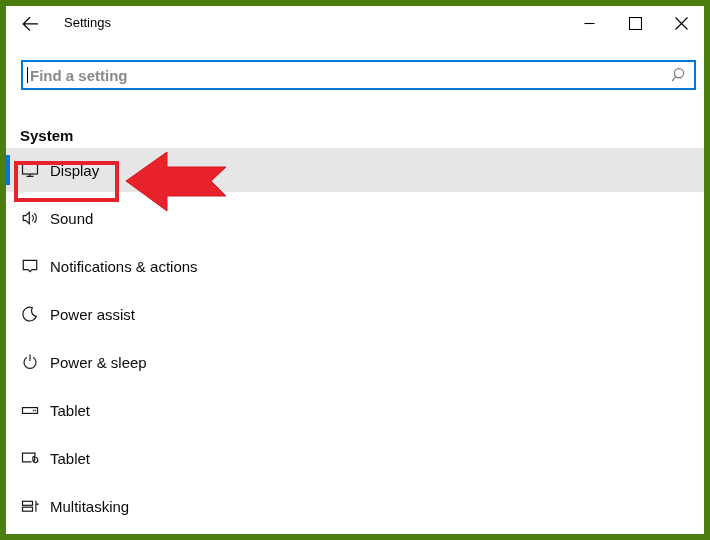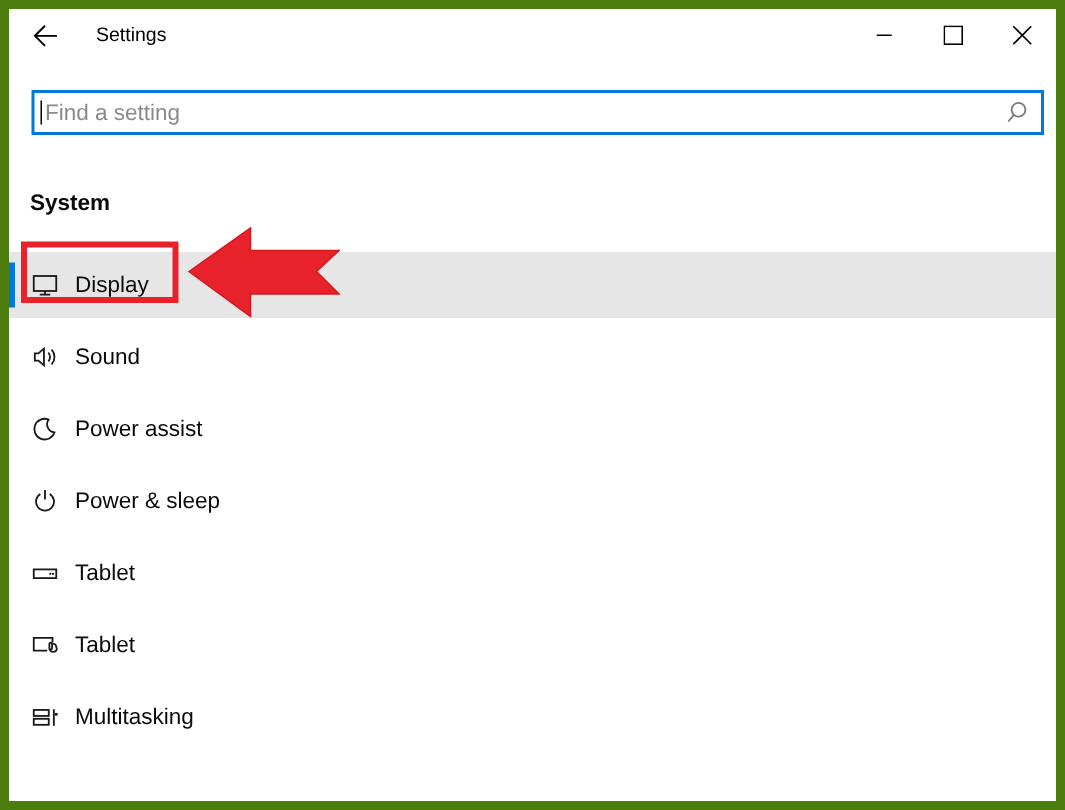--- a/index.html
+++ b/index.html
@@ -12,29 +12,29 @@
   .back-btn { position:absolute; left:10px; top:5px; width:28px; height:26px;
               display:flex; align-items:center; justify-content:center; cursor:pointer; }
   .win-title { position:absolute; left:58px; top:9px; font-size:13px; color:#000; }
   .win-controls { position:absolute; right:0; top:0; height:34px; display:flex; }
   .win-btn { width:46px; height:34px; display:flex; align-items:center; justify-content:center; cursor:pointer; }
   
   .search-box { position:absolute; left:15px; top:54px; width:675px; height:30px;
                 border:2px solid #0078d7; background:#fff; }
   .search-input { position:absolute; left:0; top:0; width:100%; height:100%;
                   border:none; outline:none; padding:0 30px 0 7px; font-size:15px;
-                  font-family:"Liberation Sans", sans-serif; color:#701a75; background:transparent; }
+                  font-family:"Liberation Sans", sans-serif; color:#701a75; background:transparent;font-weight:bold; }
   .search-input::placeholder { color:#8a8a8a; opacity:1; }
   .caret { position:absolute; left:4px; top:5px; width:1px; height:16px; background:#000; }
   .search-icon { position:absolute; right:7px; top:5px; }
   
   .section-heading { position:absolute; left:14px; top:121px; font-size:15px;
                      font-weight:bold; color:#0a0a0a; }
   
-  .nav-list { position:absolute; left:0; top:162px; width:100%; }
+  .nav-list { position:absolute; left:0; top:142px; width:100%; }
   .nav-row { position:relative; width:100%; height:44px; margin-bottom:4px;
              display:flex; align-items:center; cursor:pointer; }
   .nav-row.selected { background:#e6e6e6; }
   .accent-bar { position:absolute; left:0; top:7px; width:4px; height:30px; background:#0078d7; }
   .nav-icon { position:absolute; left:15px; top:13px; width:18px; height:18px; }
   .nav-label { position:absolute; left:44px; top:50%; transform:translateY(-50%);
                font-size:15px; color:#0a0a0a; white-space:nowrap; }
   svg.glyph { stroke:#191919; fill:none; stroke-width:1.2; }
   svg.chrome { stroke:#000; fill:none; stroke-width:1.1; }
   
@@ -97,20 +97,26 @@
 
     <div class="nav-row">
       <svg class="glyph nav-icon" viewBox="0 0 18 18">
         <path d="M2.2 6.6 h2.4 L8.3 3.4 V14.6 L4.6 11.4 H2.2 Z"></path>
         <path d="M11.2 6.1 a4.2 4.2 0 0 1 0 5.8"></path>
         <path d="M13.4 4.1 a7.2 7.2 0 0 1 0 9.8"></path>
       </svg>
       <span class="nav-label">Sound</span>
     </div>
 
+    <div class="nav-row">
+      <svg class="glyph nav-icon" viewBox="0 0 18 18">
+        <path d="M2.3 3.3 H15.7 V12.6 H11 L9 14.7 L7 12.6 H2.3 Z"></path>
+      </svg>
+      <span class="nav-label">Notifications &amp; actions</span>
+    </div>
 
     <div class="nav-row">
       <svg class="glyph nav-icon" viewBox="0 0 18 18">
         <path d="M11.4 2.7 A6.9 6.9 0 1 0 15.3 11.3 A5.5 5.5 0 0 1 11.4 2.7 Z"></path>
       </svg>
       <span class="nav-label">Power assist</span>
     </div>
 
     <div class="nav-row">
       <svg class="glyph nav-icon" viewBox="0 0 18 18">

